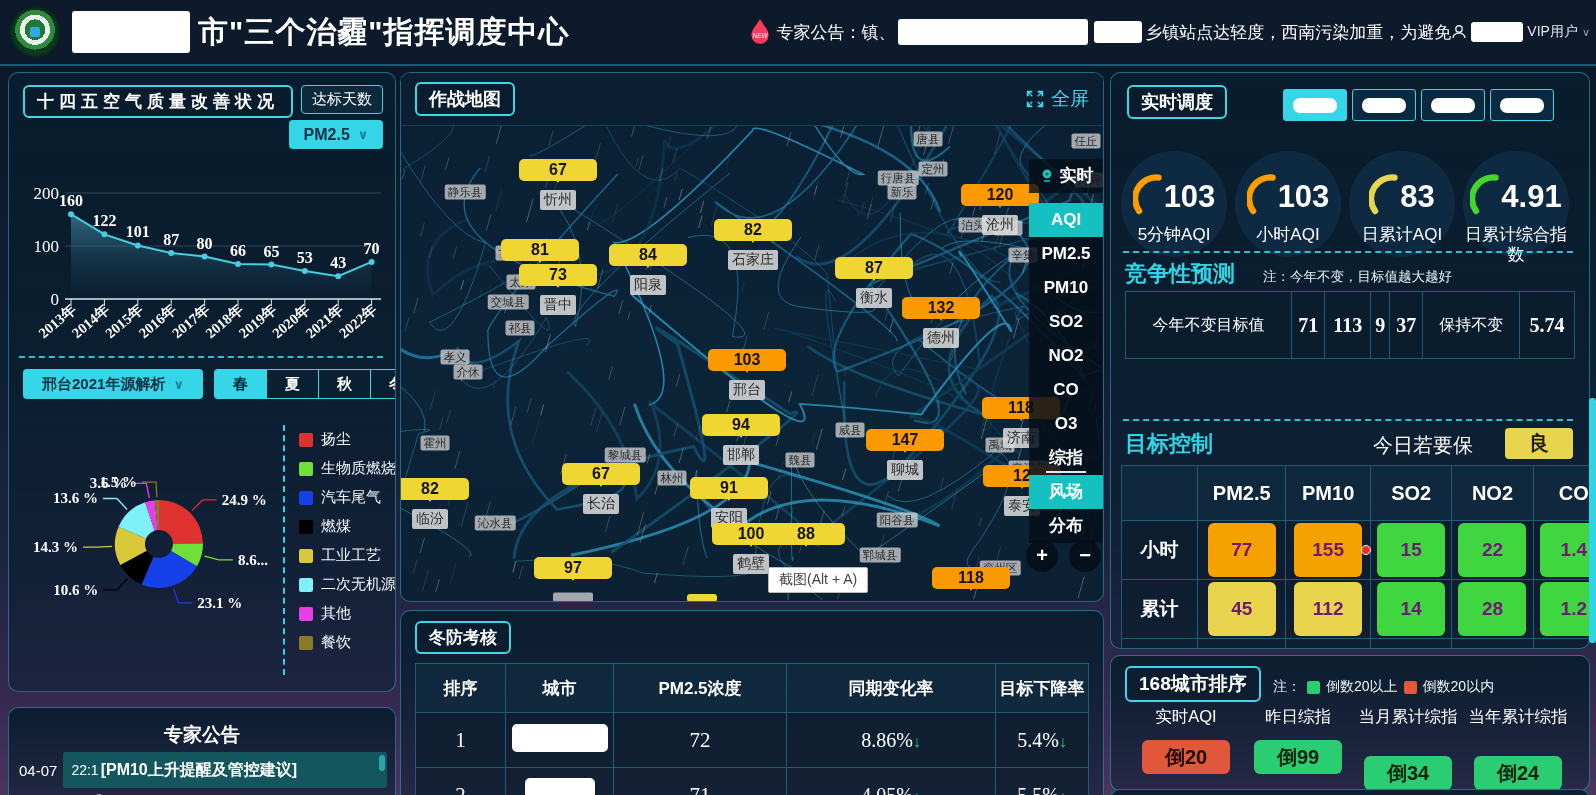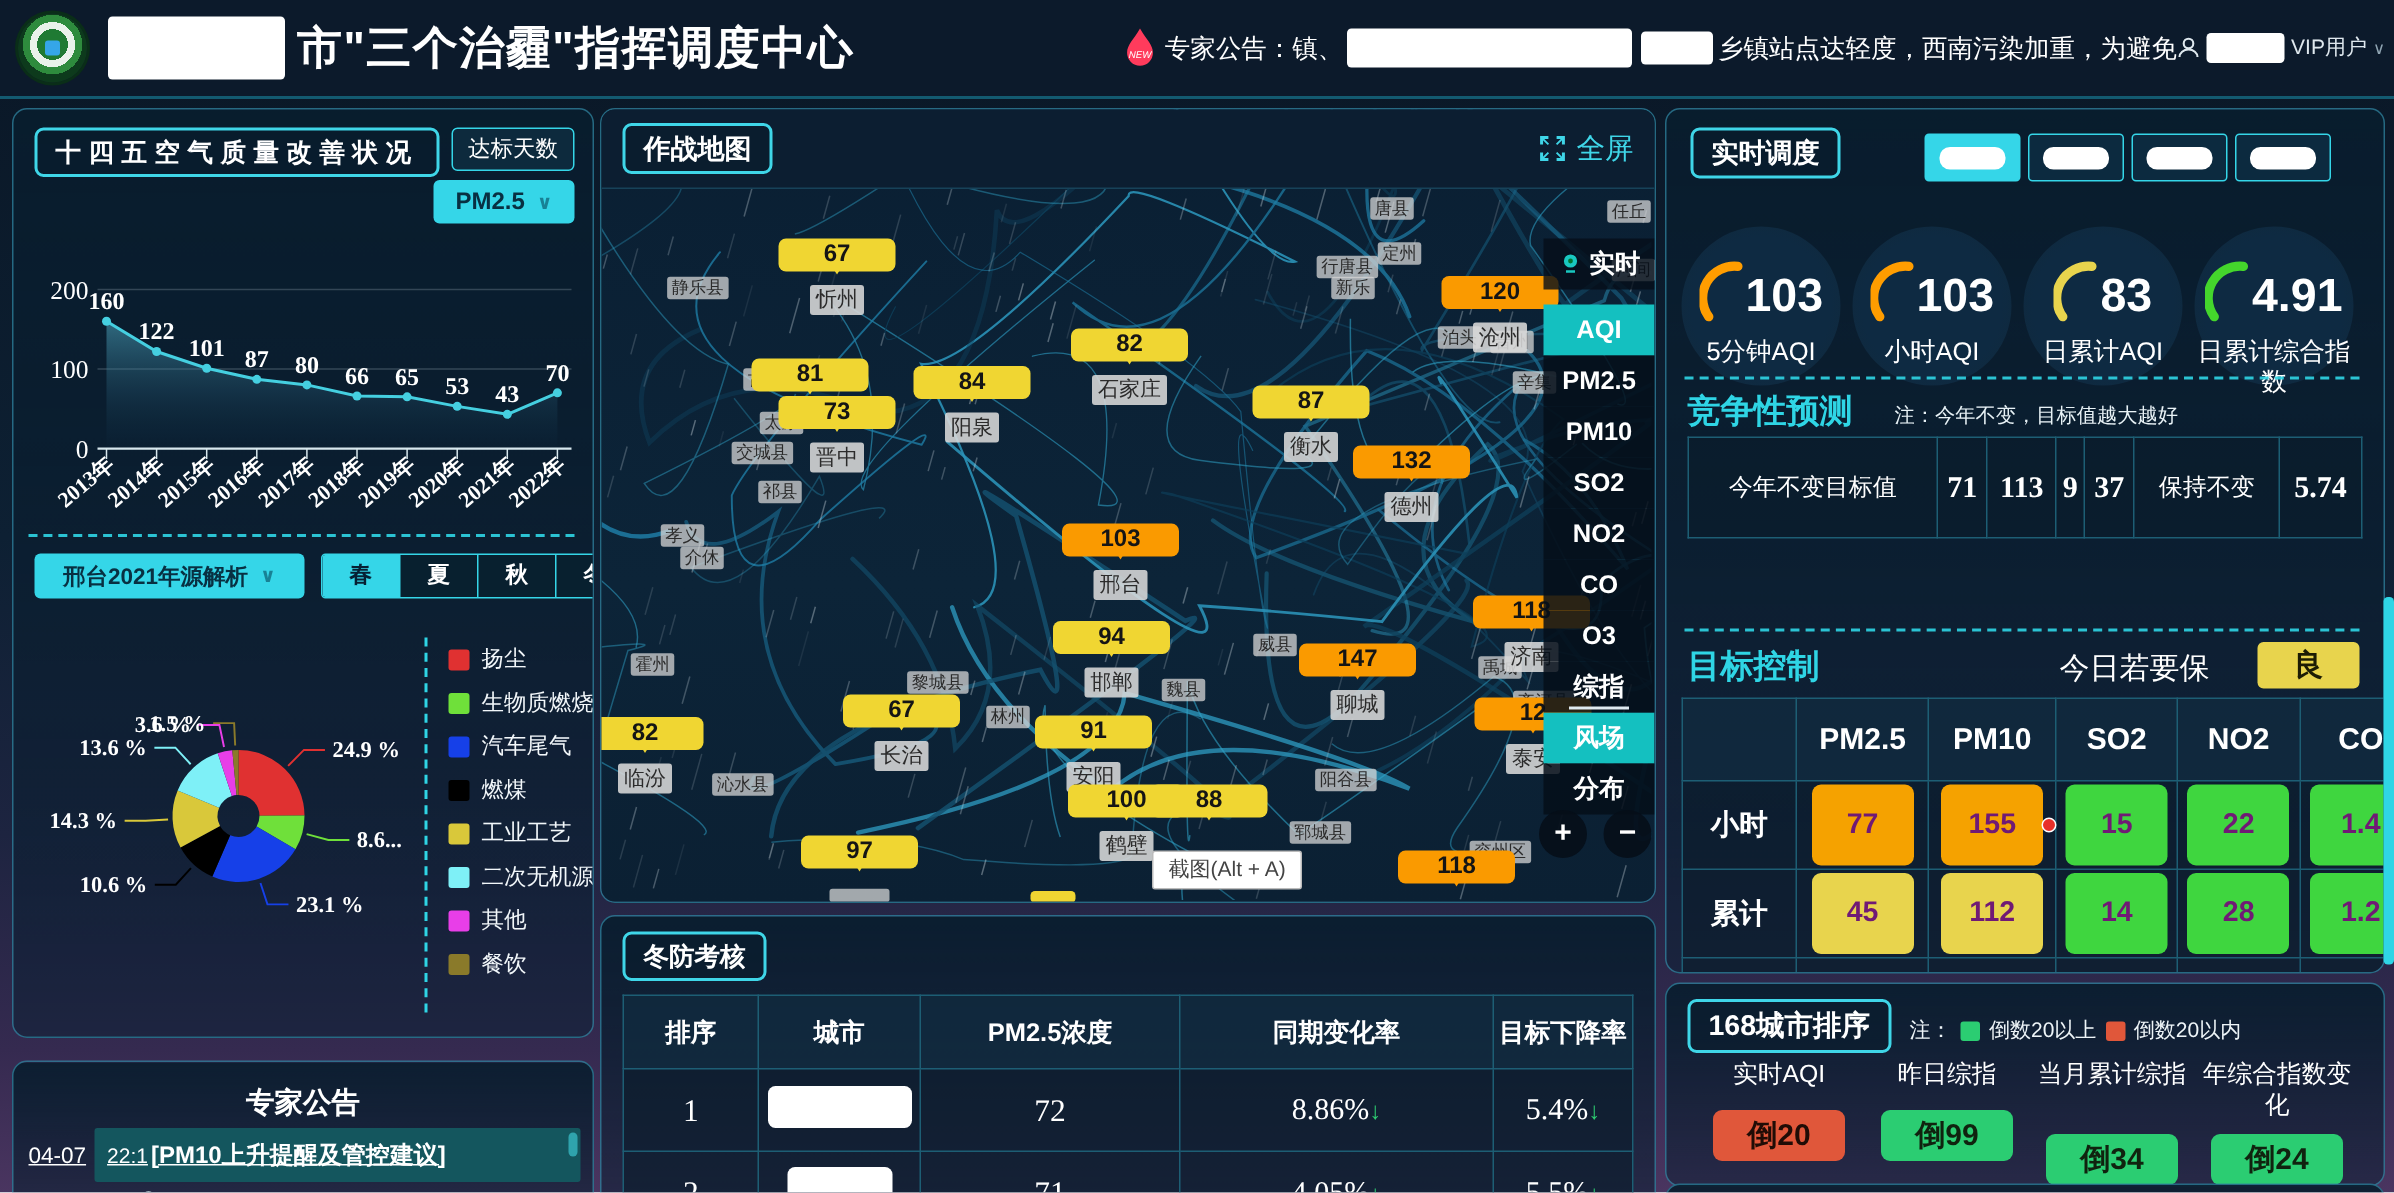--- a/index.html
+++ b/index.html
@@ -36,21 +36,21 @@
   .seasons{position:absolute;display:flex;border:1px solid #35d6e8;border-radius:3px;overflow:hidden;}
   .seasons div{width:51px;height:28px;line-height:28px;text-align:center;font-size:15px;font-weight:bold;
     background:#08202f;color:#fff;border-left:1px solid #35d6e8;}
   .seasons div:first-child{border-left:none;}
   .seasons div.on{background:#35d6e8;color:#062033;}
   .legend{position:absolute;border-left:2px dashed #2fd5e5;padding-left:14px;}
   .litem{display:flex;align-items:center;gap:8px;height:29px;font-size:15px;color:#f2f7fa;white-space:nowrap;}
   .litem b{width:14px;height:14px;border-radius:2px;flex:none;}
   
   .exp-title{position:absolute;width:100%;text-align:center;font-size:19px;font-weight:bold;top:14px;}
-  .exp-row{position:absolute;left:10px;top:44px;right:8px;display:flex;align-items:center;font-size:15px;text-decoration:underline;}
+  .exp-row{position:absolute;left:10px;top:44px;right:8px;display:flex;align-items:center;font-size:15px;}
   .exp-box{position:relative;margin-left:6px;background:#14565e;border-radius:2px;flex:1;height:36px;
     display:flex;align-items:center;gap:2px;padding-left:8px;font-size:16px;font-weight:bold;color:#fff;}
   .exp-box .sb{position:absolute;right:2px;top:3px;width:6px;height:16px;background:#2fa3ad;border-radius:3px;}
   .exp-dot{position:absolute;left:86px;top:86px;width:8px;height:8px;border-radius:50%;background:#9fb0ba;}
   .exp-dot::after{content:"";position:absolute;left:3px;top:8px;width:2px;height:14px;background:#5a6a75;}
   
   .mapstrip{position:absolute;left:0;top:0;width:100%;height:52px;background:#0c1e31;z-index:30;
     border-bottom:1px solid rgba(40,120,150,.4);}
   .fullbtn{position:absolute;right:14px;top:13px;display:flex;gap:6px;align-items:center;color:#3fd6e8;
     font-size:19px;z-index:31;}
@@ -556,21 +556,21 @@
           <div class="place" style="left: 119px; top: 255px;">祁县</div>
           <div class="place" style="left: 54px; top: 284px;">孝义</div>
           <div class="place" style="left: 67px; top: 299px;">介休</div>
           <div class="place" style="left: 34px; top: 370px;">霍州</div>
           <div class="place" style="left: 224px; top: 382px;">黎城县</div>
           <div class="place" style="left: 271px; top: 405px;">林州</div>
           <div class="place" style="left: 94px; top: 450px;">沁水县</div>
           <div class="place" style="left: 449px; top: 357px;">威县</div>
           <div class="place" style="left: 599px; top: 372px;">禹城</div>
           <div class="place" style="left: 628px; top: 395px;">齐河县</div>
-          <div class="place" style="left: 388px; top: 387px;">魏县</div>
+          <div class="place" style="left: 399px; top: 387px;">魏县</div>
           <div class="place" style="left: 496px; top: 447px;">阳谷县</div>
           <div class="place" style="left: 479px; top: 482px;">郓城县</div>
           <div class="place" style="left: 599px; top: 495px;">兖州区</div>
         </div>
       <div id="mapPins">
           <div class="pin y" style="left: 157px; top: 86px;"><div class="val">67</div><br><div class="cty">忻州</div></div>
           <div class="pin y" style="left: 139px; top: 166px;"><div class="val">81</div></div>
           <div class="pin y" style="left: 157px; top: 191px;"><div class="val">73</div><br><div class="cty">晋中</div></div>
           <div class="pin y" style="left: 247px; top: 171px;"><div class="val">84</div><br><div class="cty">阳泉</div></div>
           <div class="pin y" style="left: 352px; top: 146px;"><div class="val">82</div><br><div class="cty">石家庄</div></div>
@@ -778,20 +778,20 @@
         <b style="background: rgb(224, 87, 58);"></b>
         <span>倒数20以内</span>
       </div>
     <div id="rankItems" style="position: absolute; inset: 0px; border-radius: 21px;">
         <div class="rk-label" style="left: 75px; top: 50px; position: absolute;">实时AQI</div>
         <div class="rk-badge red" style="left: 75px; top: 84px; position: absolute;">倒20</div>
         <div class="rk-label" style="left: 187px; top: 50px; position: absolute;">昨日综指</div>
         <div class="rk-badge green" style="left: 187px; top: 84px; position: absolute;">倒99</div>
         <div class="rk-label" style="left: 297px; top: 50px; position: absolute;">当月累计综指</div>
         <div class="rk-badge green" style="left: 297px; top: 100px; position: absolute;">倒34</div>
-        <div class="rk-label" style="left: 407px; top: 50px; position: absolute;">年综合指数变化</div>
+        <div class="rk-label" style="left: 407px; top: 50px; position: absolute;">当年累计综指</div>
         <div class="rk-badge green" style="left: 407px; top: 100px; position: absolute;">倒24</div>
       </div>
   </div>
 
   <div class="next-panel"></div>
   <div class="edge-scroll"></div>
 </div>
 
 </body></html>

